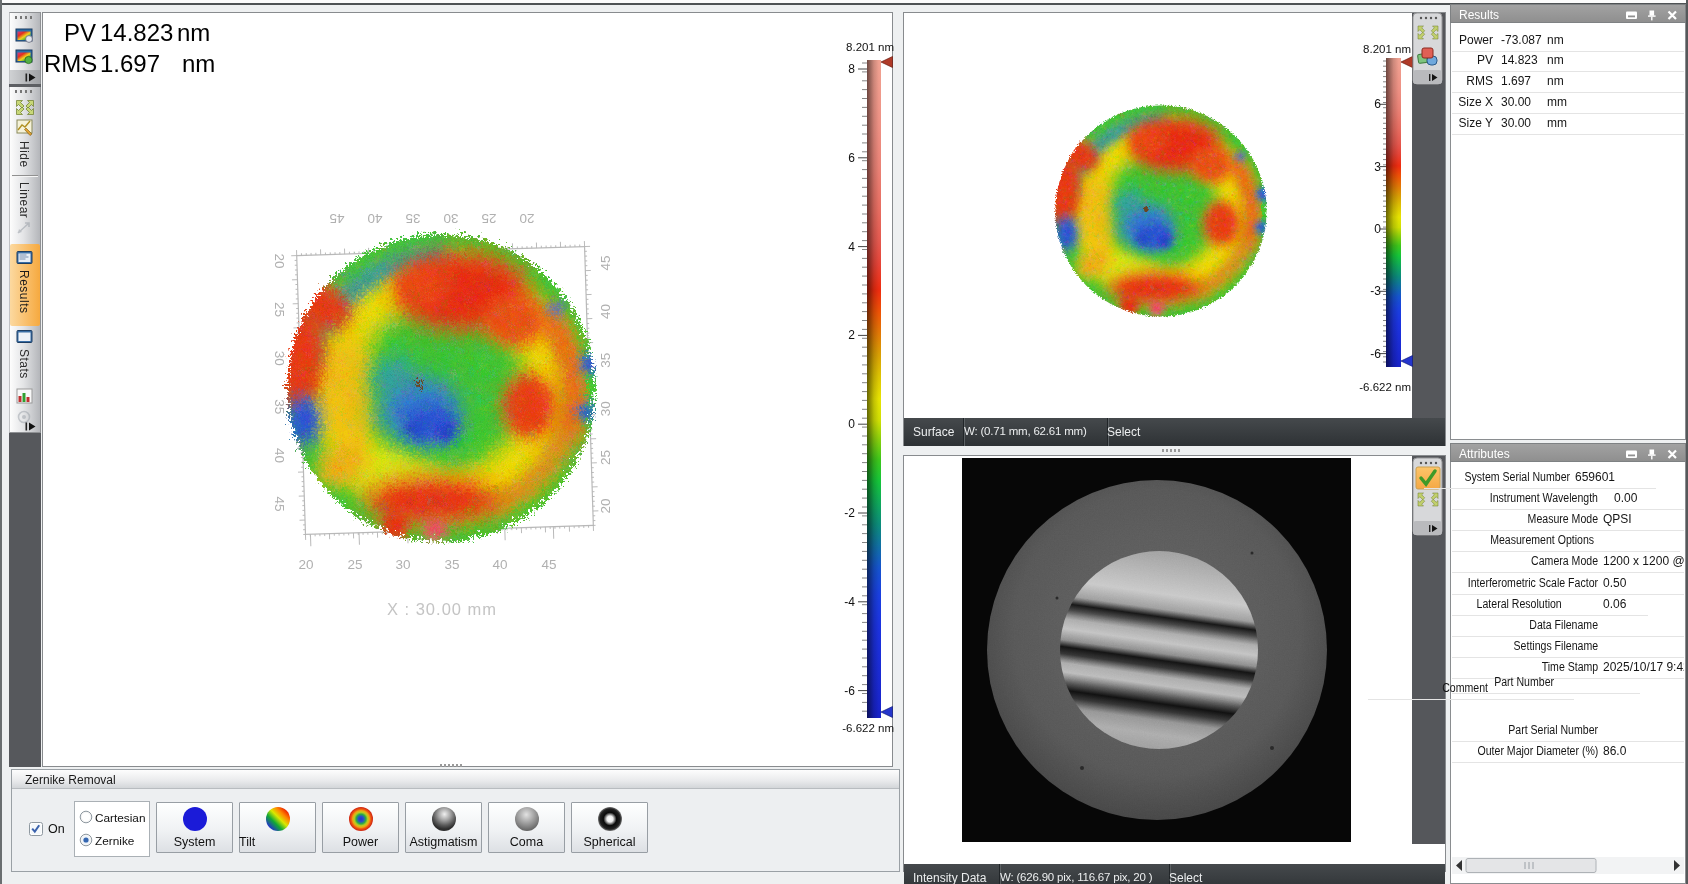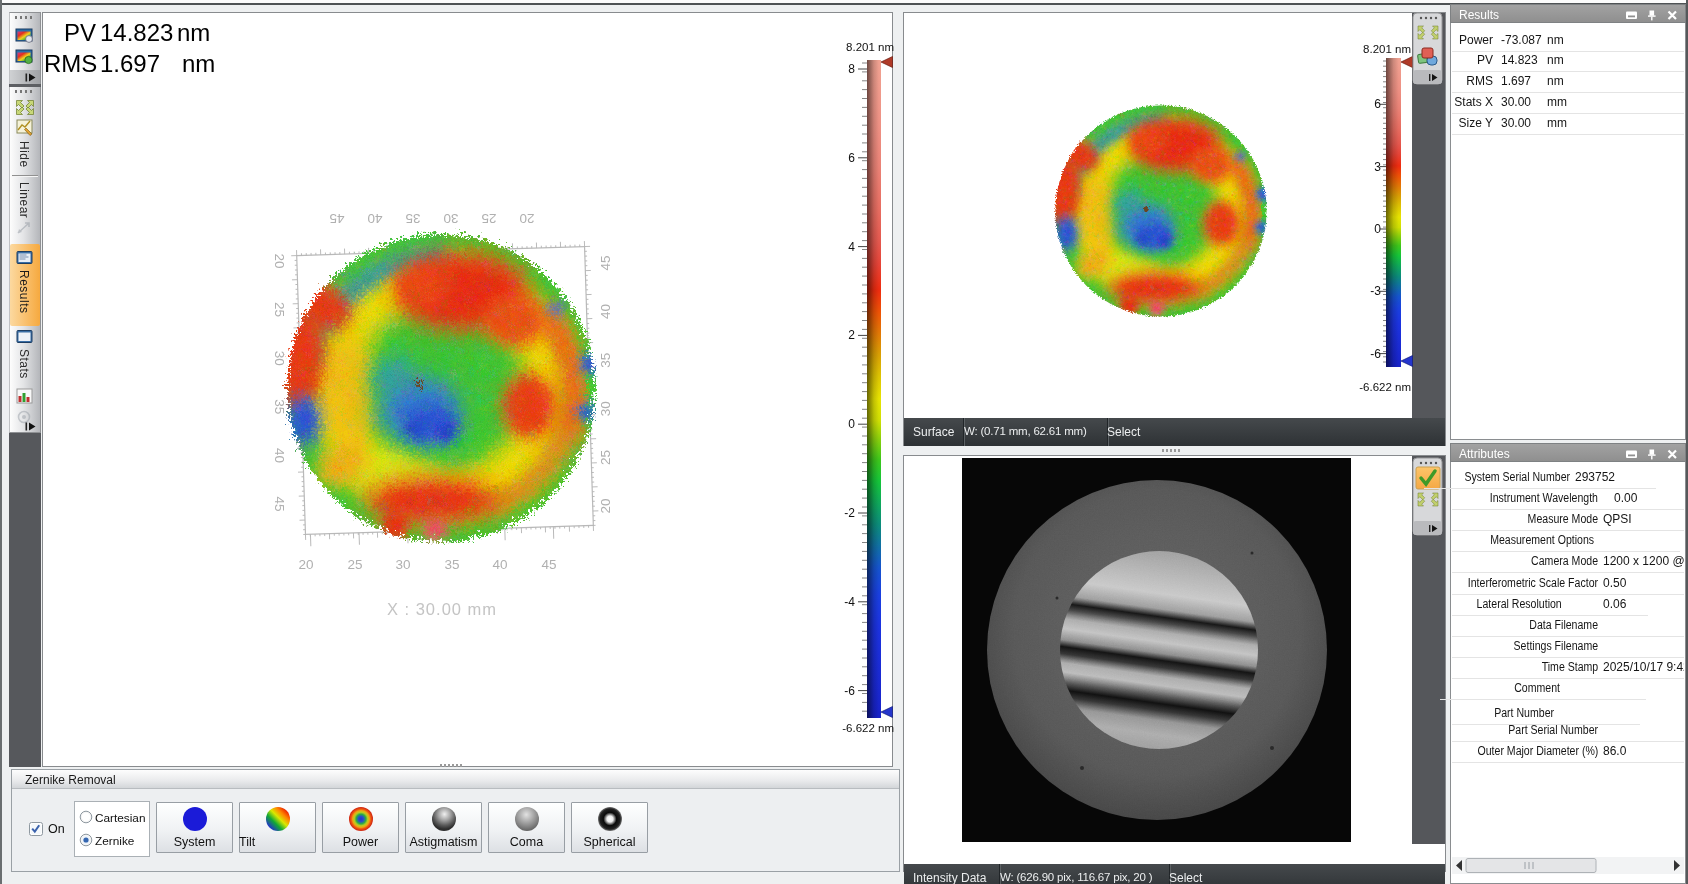--- a/index.html
+++ b/index.html
@@ -941,21 +941,21 @@
     <span class="rl" style="right:191px;white-space:nowrap">PV</span>
     <span class="rv" style="left:49px">14.823</span>
     <span class="rv" style="left:95px">nm</span>
   </div>
 <div class="row" style="left:1452px;top:71.1px;width:232px;">
     <span class="rl" style="right:191px;white-space:nowrap">RMS</span>
     <span class="rv" style="left:49px">1.697</span>
     <span class="rv" style="left:95px">nm</span>
   </div>
 <div class="row" style="left:1452px;top:91.89999999999999px;width:232px;">
-    <span class="rl" style="right:191px;white-space:nowrap">Stats X</span>
+    <span class="rl" style="right:191px;white-space:nowrap">Size X</span>
     <span class="rv" style="left:49px">30.00</span>
     <span class="rv" style="left:95px">mm</span>
   </div>
 <div class="row" style="left:1452px;top:112.69999999999999px;width:232px;">
     <span class="rl" style="right:191px;white-space:nowrap">Size Y</span>
     <span class="rv" style="left:49px">30.00</span>
     <span class="rv" style="left:95px">mm</span>
   </div>
 <div class="a" style="left:1450px;top:443px;width:236px;height:441px;background:#fff;border:1px solid #8a8d90;box-sizing:border-box"></div>
 <div class="a ttl" style="left:1450px;top:443px;width:236px;height:19px;border:1px solid #7e8183;box-sizing:border-box">
@@ -966,21 +966,21 @@
       <g fill="#fff">
         <rect x="23.5" y="0.5" width="4.6" height="5.2"></rect>
         <rect x="22" y="5.4" width="7.6" height="1.4"></rect>
         <rect x="25.1" y="6.8" width="1.4" height="3.6"></rect>
       </g>
       <path d="M42.5 1.5 L50 9 M50 1.5 L42.5 9" stroke="#fff" stroke-width="2.2"></path>
     </svg>
   </div>
 <div class="row" style="left:1424px;top:467px;width:232px;overflow:hidden">
     <span class="rl" style="right:86px;white-space:nowrap;transform:scaleX(0.88);transform-origin:100% 50%">System Serial Number</span>
-    <span class="rv" style="left:151px;white-space:nowrap">293752</span>
+    <span class="rv" style="left:151px;white-space:nowrap">659601</span>
   </div>
 <div class="row" style="left:1452px;top:488.1px;width:232px;overflow:hidden">
     <span class="rl" style="right:86px;white-space:nowrap;transform:scaleX(0.88);transform-origin:100% 50%">Instrument Wavelength</span>
     <span class="rv" style="left:162px;white-space:nowrap">0.00</span>
   </div>
 <div class="row" style="left:1452px;top:509.20000000000005px;width:232px;overflow:hidden">
     <span class="rl" style="right:86px;white-space:nowrap;transform:scaleX(0.88);transform-origin:100% 50%">Measure Mode</span>
     <span class="rv" style="left:151px;white-space:nowrap">QPSI</span>
   </div>
 <div class="row" style="left:1452px;top:530.3000000000001px;width:228px;overflow:hidden">
@@ -1004,25 +1004,25 @@
     <span class="rv" style="left:151px;white-space:nowrap"></span>
   </div>
 <div class="row" style="left:1452px;top:635.8000000000002px;width:232px;overflow:hidden">
     <span class="rl" style="right:86px;white-space:nowrap;transform:scaleX(0.88);transform-origin:100% 50%">Settings Filename</span>
     <span class="rv" style="left:151px;white-space:nowrap"></span>
   </div>
 <div class="row" style="left:1452px;top:656.9000000000002px;width:232px;overflow:hidden">
     <span class="rl" style="right:86px;white-space:nowrap;transform:scaleX(0.88);transform-origin:100% 50%">Time Stamp</span>
     <span class="rv" style="left:151px;white-space:nowrap">2025/10/17 9:42</span>
   </div>
-<div class="row" style="left:1440px;top:678.0000000000002px;width:206px;overflow:hidden">
+<div class="row" style="left:1368px;top:678.0000000000002px;width:206px;overflow:hidden">
     <span class="rl" style="right:86px;white-space:nowrap;transform:scaleX(0.88);transform-origin:100% 50%">Comment</span>
     <span class="rv" style="left:151px;white-space:nowrap"></span>
   </div>
-<div class="row" style="left:1452px;top:703px;width:188px;overflow:hidden">
+<div class="row" style="left:1452px;top:672px;width:188px;overflow:hidden">
     <span class="rl" style="right:86px;white-space:nowrap;transform:scaleX(0.88);transform-origin:100% 50%">Part Number</span>
     <span class="rv" style="left:151px;white-space:nowrap"></span>
   </div>
 <div class="row" style="left:1452px;top:720.2000000000003px;width:232px;overflow:hidden">
     <span class="rl" style="right:86px;white-space:nowrap;transform:scaleX(0.88);transform-origin:100% 50%">Part Serial Number</span>
     <span class="rv" style="left:151px;white-space:nowrap"></span>
   </div>
 <div class="row" style="left:1452px;top:741.3000000000003px;width:232px;overflow:hidden">
     <span class="rl" style="right:86px;white-space:nowrap;transform:scaleX(0.88);transform-origin:100% 50%">Outer Major Diameter (%)</span>
     <span class="rv" style="left:151px;white-space:nowrap">86.0</span>

